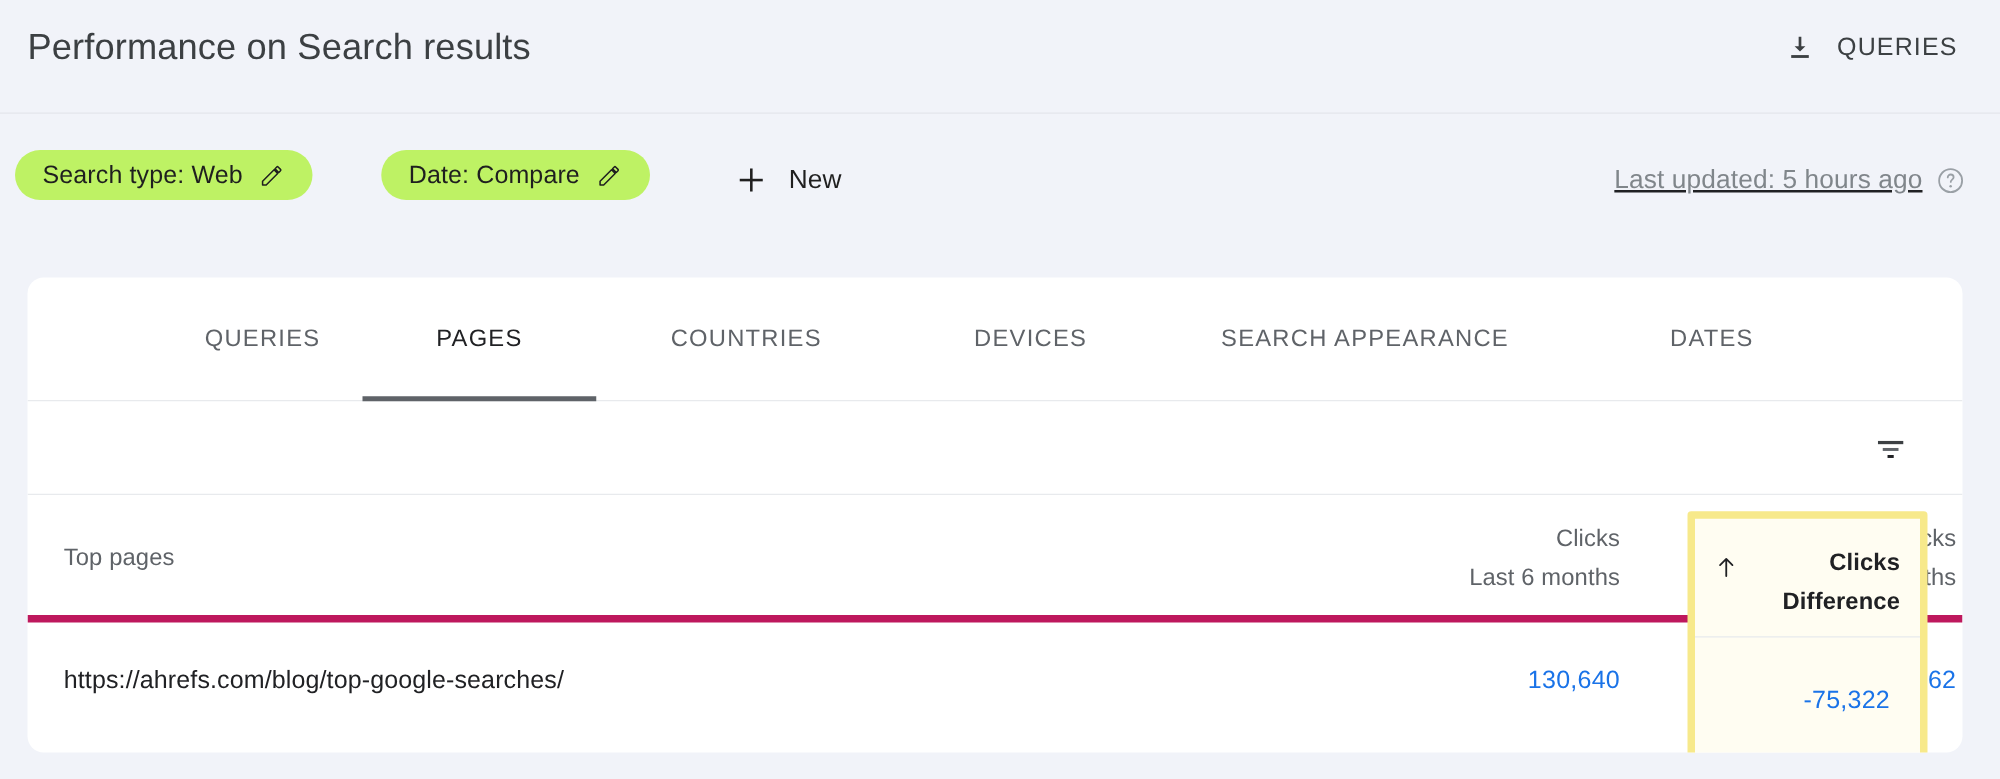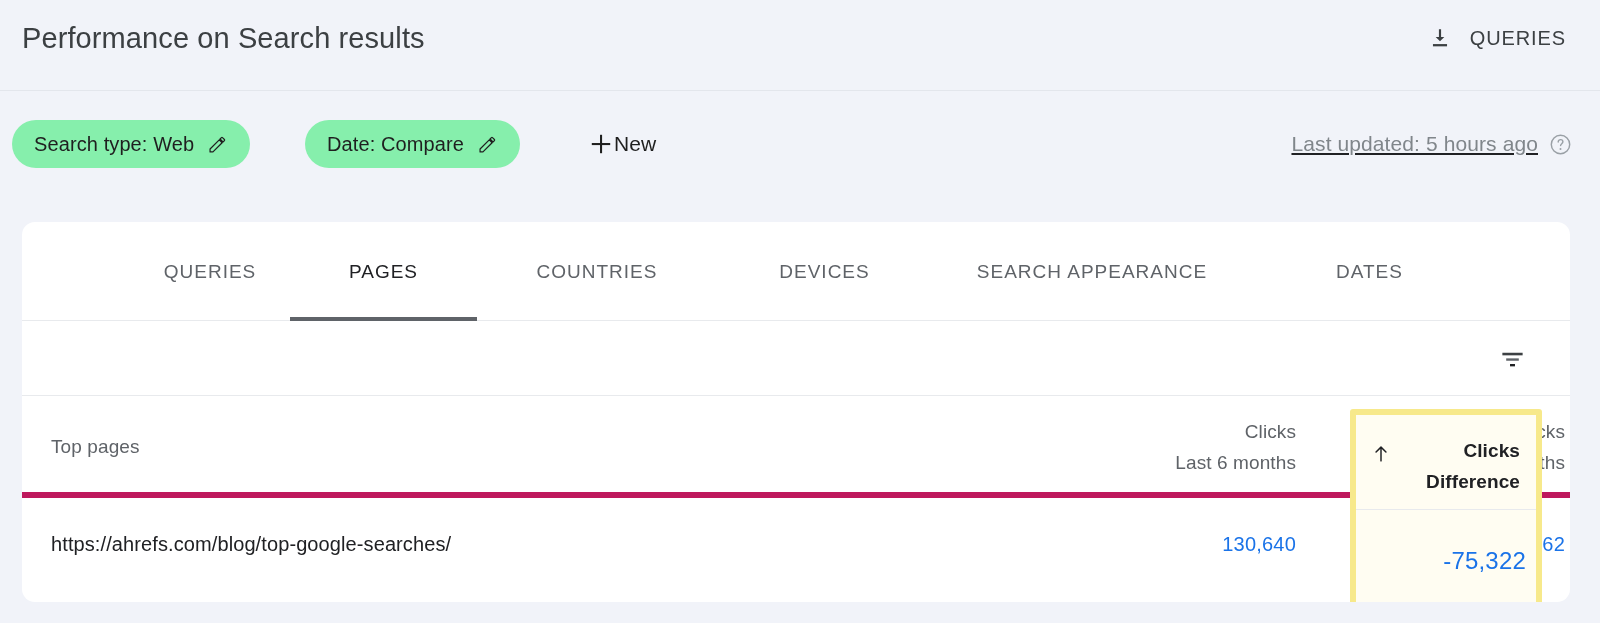--- a/index.html
+++ b/index.html
@@ -75,23 +75,23 @@
   .filter-bar {
     position: absolute;
     left: 0; top: 91px;
     width: 1600px;
     height: 105px;
   }
 
   .chip {
     position: absolute;
     top: 29px;
-    height: 48px;
+    height: 40px;
     border-radius: 24px;
-    background: #86efac;
+    background: #bef264;
     display: flex;
     align-items: center;
     gap: 13px;
     padding: 0 22px;
     cursor: pointer;
     border: none;
     font-family: inherit;
   }
 
   .chip-1 { left: 12px; }
@@ -106,20 +106,21 @@
 
   .pencil-icon { width: 21px; height: 21px; display: block; }
 
   .new-button {
     position: absolute;
     left: 580px;
     top: 29px;
     height: 48px;
     display: flex;
     align-items: center;
+    gap: 17px;
     padding: 0 8px;
     cursor: pointer;
     background: none;
     border: none;
     font-family: inherit;
   }
 
   .plus-icon { width: 26px; height: 26px; display: block; }
 
   .new-label {
@@ -347,22 +348,22 @@
 
   .diff-cell {
     position: absolute;
     left: 1334px;
     top: 289px;
     width: 180px;
     height: 99px;
     display: flex;
     align-items: center;
     justify-content: flex-end;
-    padding-right: 10px;
-    font-size: 24px;
+    padding-right: 24px;
+    font-size: 20px;
     color: #1a73e8;
     font-weight: 500;
     letter-spacing: 0.2px;
   }
 </style>
 </head>
 <body>
 
 <div class="page">
 

